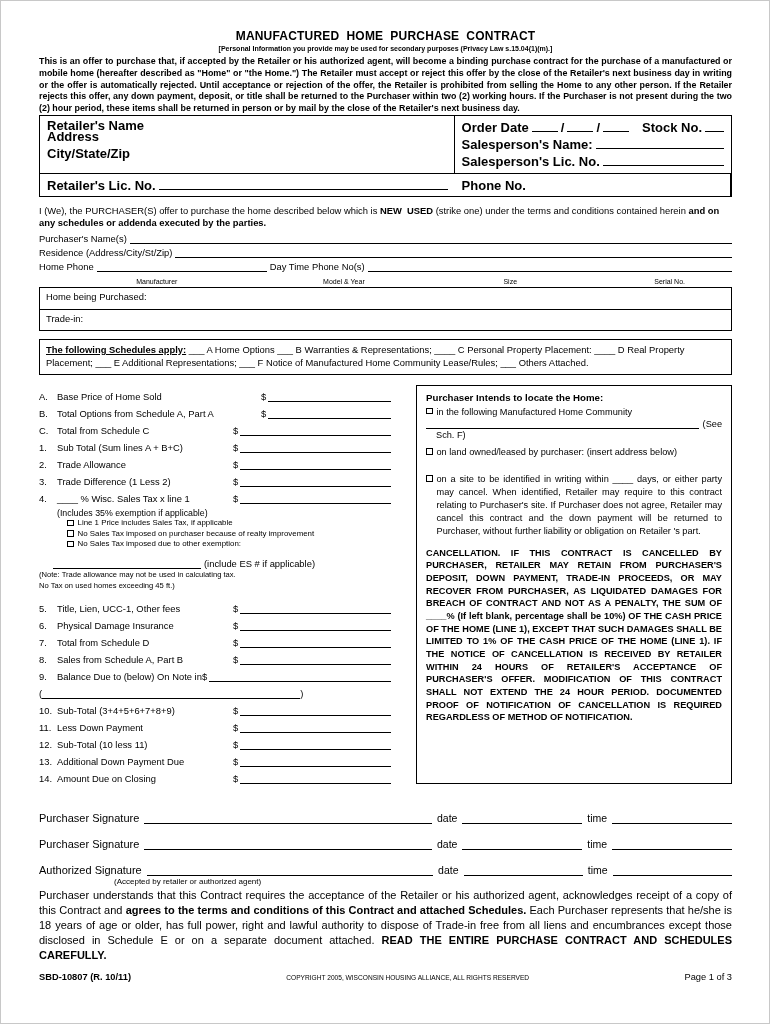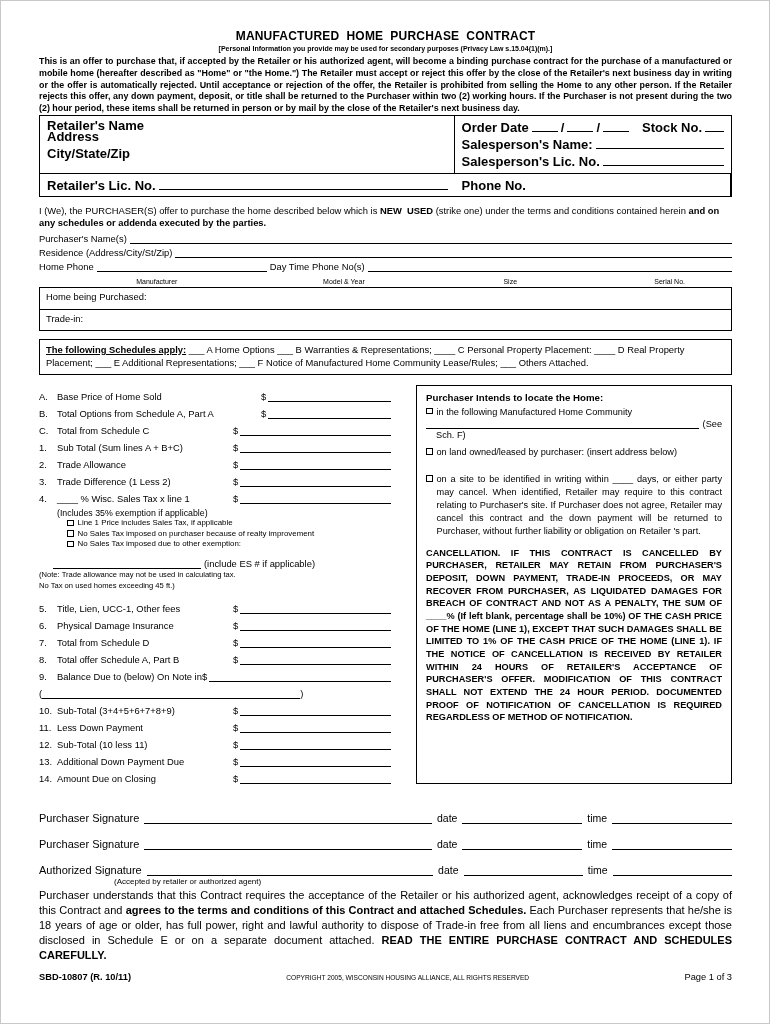--- a/index.html
+++ b/index.html
@@ -266,21 +266,21 @@
           <span class="amt"></span>
       </div>
       <div class="prow">
         <span class="pnum">7.</span>
           <span class="plabel">Total from Schedule D</span>
           <span class="dollar">$</span>
           <span class="amt"></span>
       </div>
       <div class="prow">
         <span class="pnum">8.</span>
-          <span class="plabel">Total offer Schedule A, Part B</span>
+          <span class="plabel">Sales from Schedule A, Part B</span>
           <span class="dollar">$</span>
           <span class="amt"></span>
       </div>
       <div class="prow tight">
         <span class="pnum">9.</span>
           <span class="plabel">Balance Due to (below) On Note in</span>
           <span class="dollar">$</span>
           <span class="amt"></span>
       </div>
       <div class="parenrow">

